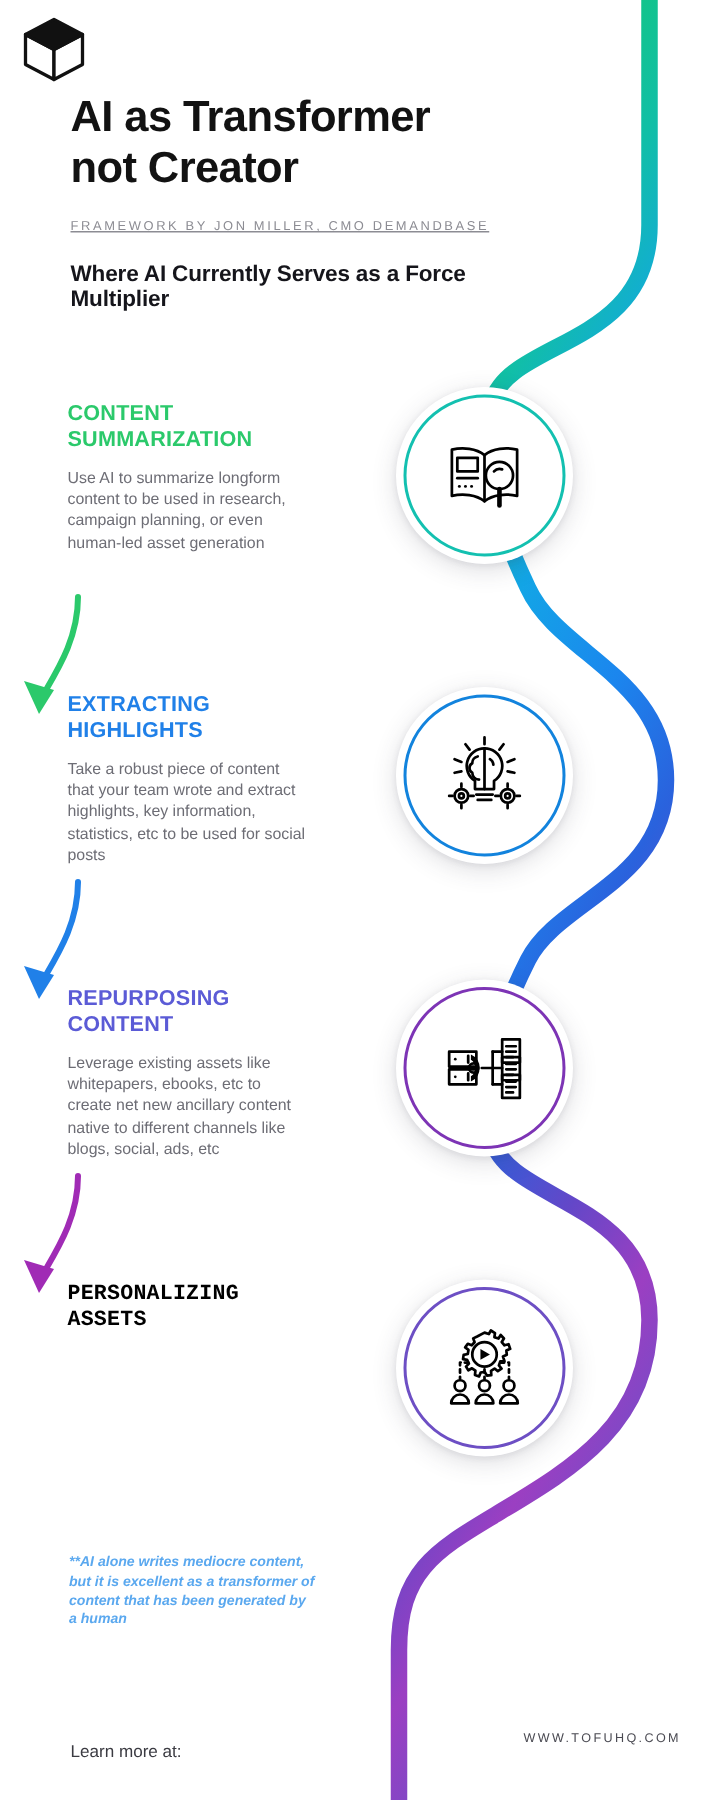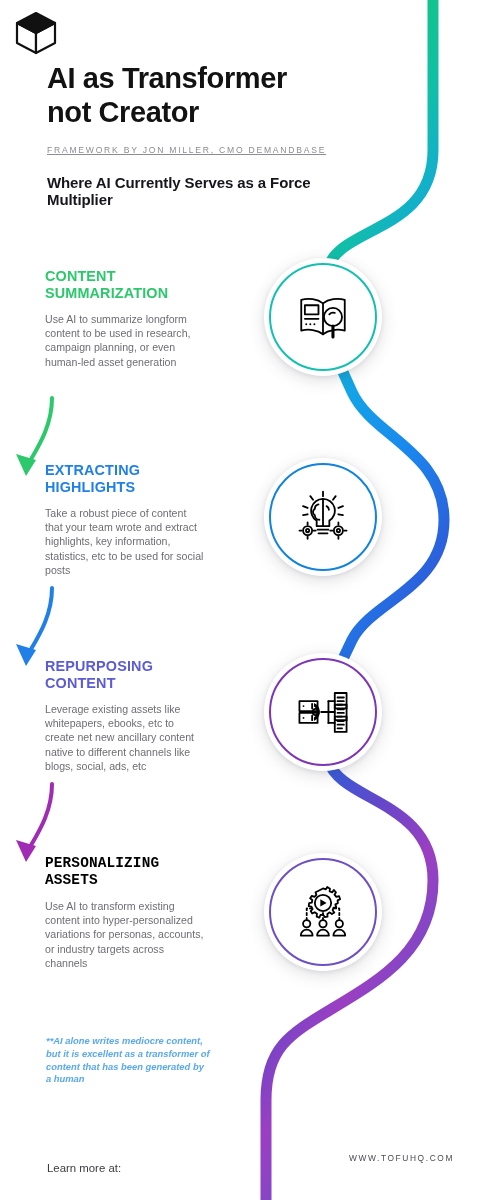--- a/index.html
+++ b/index.html
@@ -299,21 +299,20 @@
   <svg class="arrow" style="top:778px" viewBox="0 0 58 92" xmlns="http://www.w3.org/2000/svg">
     <path d="M46 6 C46 36, 30 58, 20 76" fill="none" stroke="#a02bb5" stroke-width="4" stroke-linecap="round"></path>
     <path d="M20 84 L10 62 L30 68 Z" fill="#a02bb5"></path>
   </svg>
 
   <div class="step" style="top:855px">
     <div class="step-heading" style="color: #000000; font-family: Liberation Mono, monospace;">
       <span>PERSONALIZING</span><br>
       <span>ASSETS</span>
     </div>
-    <p class="step-body">Use AI to transform existing content into hyper-personalized variations for personas, accounts, or industry targets across channels</p>
   </div>
 
   <div class="node" style="left:264px; top:853px;">
     <div class="node-ring" style="border-color:#6d4fc4">
       <svg class="node-icon" viewBox="0 0 64 64" xmlns="http://www.w3.org/2000/svg" fill="none" stroke="#000" stroke-width="2" stroke-linecap="round" stroke-linejoin="round">
         <path d="M32 6 l3.2 1 1.5 -2.6 3 1.9 -0.4 3 3 1 1.6 -2.6 2.4 2.6 -1.6 2.6 2 2.4 3 -0.8 1.2 3.4 -2.8 1.3 0.3 3.1 -2.8 1.3 1.1 3.3 -3.1 0.2 -1 3 1.9 2.4 -2.7 1.8 -2.4 -1.9 -2.6 1.7 0.2 3.1 -3.2 0.4 -1.6 -2.7 -3 0.4 -1.2 2.9 -3 -1.1 0.3 -3.1 -2.5 -1.8 -2.7 1.5 -1.7 -2.7 2.1 -2.2 -1.3 -2.8 -3 -0.5 0.5 -3.2 3 -0.6 0.5 -3 -2.4 -1.9 1.9 -2.6 2.9 1.1 2.1 -2.2 -1 -2.9 2.9 -1.4 Z"></path>
         <circle cx="32" cy="22" r="9"></circle>
         <path d="M29 18 L36 22 L29 26 Z" fill="#000" stroke="none"></path>
         <path d="M32 33 L32 40" stroke-dasharray="2.5 3"></path>
         <path d="M20 28 L14 28 L14 40" stroke-dasharray="2.5 3"></path>

